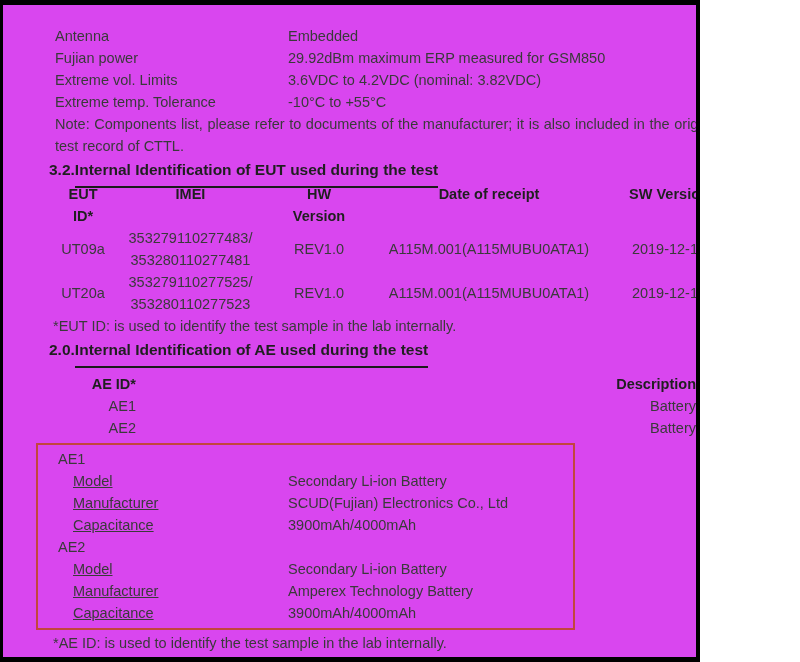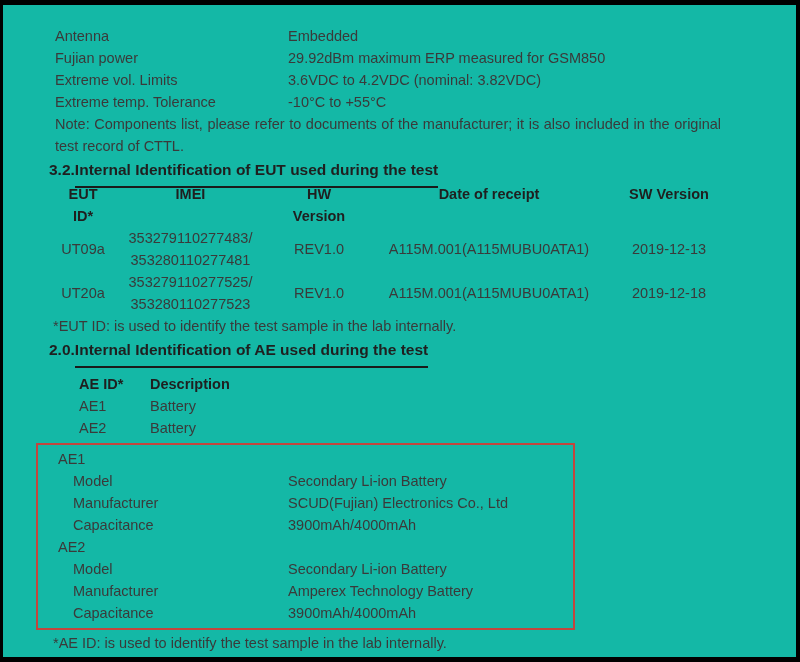--- a/index.html
+++ b/index.html
@@ -1,43 +1,43 @@
 <!DOCTYPE html>
 <html><head>
 <meta charset="utf-8">
 <style>
   html,body{margin:0;padding:0;background:#ffffff;}
   .frame{
-    width:800px;height:662px;box-sizing:border-box;
+    width:700px;height:662px;box-sizing:border-box;
     border-style:solid;border-color:#000;border-width:5px 4px 5px 3px;
-    background:#14b8a6;overflow:hidden;
+    background:#d946ef;overflow:hidden;
     font-family:"Liberation Sans","DejaVu Sans",sans-serif;
     color:#3a3a3a;font-size:14.5px;line-height:22px;
   }
   .content{padding:20px 0 0 52px;}
   .kv-row{display:flex;}
   .kv-label{width:233px;flex:0 0 auto;}
   .kv-value{flex:1;}
   .note{width:666px;text-align:justify;}
   .heading{margin:1px 0 1px -6px;font-weight:bold;color:#1f1f1f;font-size:15.5px;line-height:24px;white-space:nowrap;}
   .heading .num{}
   .heading .title{border-bottom:2px solid #1a1a1a;padding-bottom:8px;}
   .eut-grid{display:grid;grid-template-columns:60px 155px 102px 238px 122px;margin-left:-2px;}
   .eut-grid .hcell{font-weight:bold;color:#1f1f1f;text-align:center;}
   .eut-grid .cell{text-align:center;display:flex;flex-direction:column;justify-content:center;min-height:44px;}
   .footnote{margin-left:-2px;}
-  .ae-grid{display:grid;grid-template-columns:71px auto;margin-left:24px;}
+  .ae-grid{display:grid;grid-template-columns:71px auto;margin-left:10px;text-align:right;}
   .ae-grid .hcell{font-weight:bold;color:#1f1f1f;}
   .hl-box{
     box-sizing:border-box;width:539px;margin-left:-19px;margin-top:4px;margin-bottom:2px;
     border:2px solid #c2463e;padding:3px 0 4px 20px;
   }
   .hl-box .ae-id{}
   .hl-box .kv-row{padding-left:15px;}
-  .hl-box .kv-label{width:215px;}
+  .hl-box .kv-label{width:215px;text-decoration:underline;}
 </style>
 </head>
 <body>
 
 <div class="frame">
   <div class="content">
 
     <div class="kv-row">
       <div class="kv-label">Antenna</div>
       <div class="kv-value">Embedded</div>

